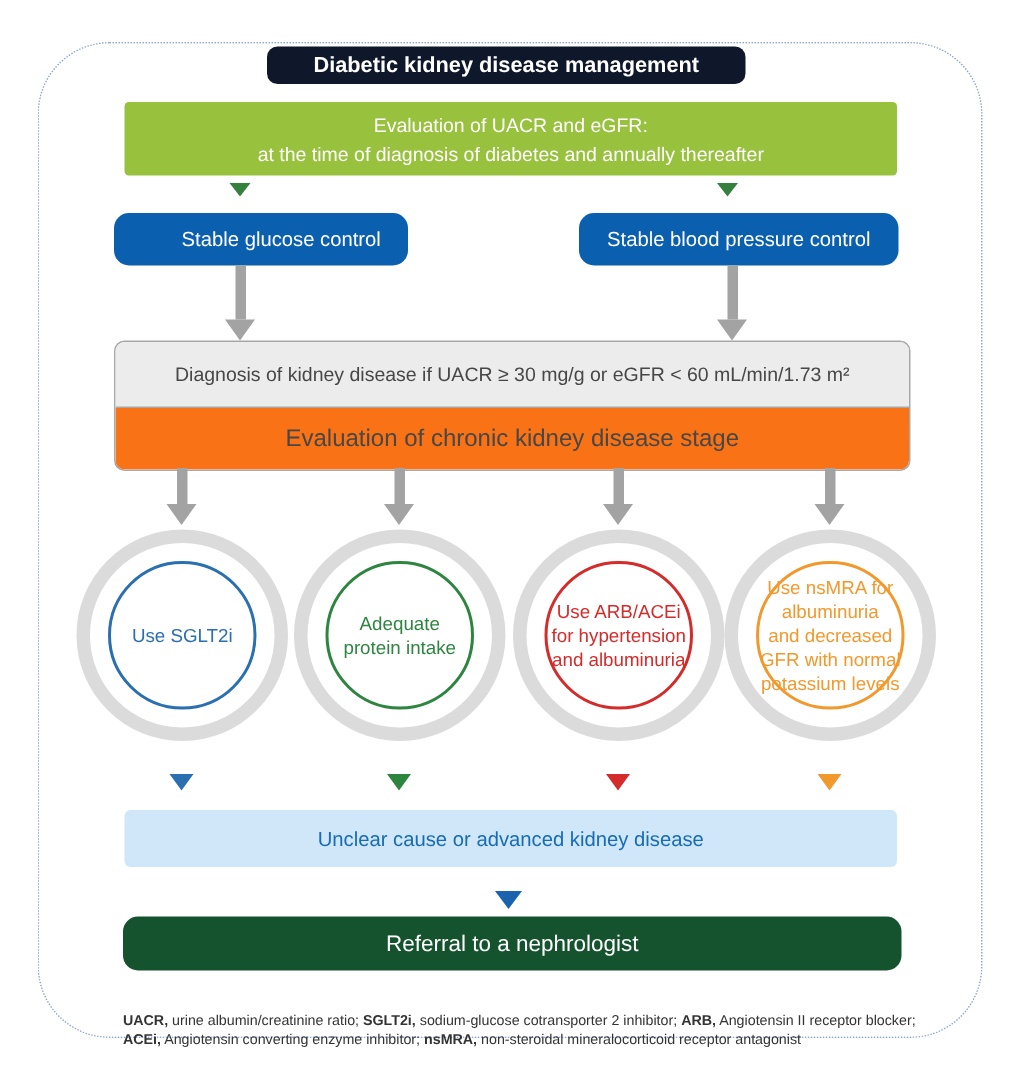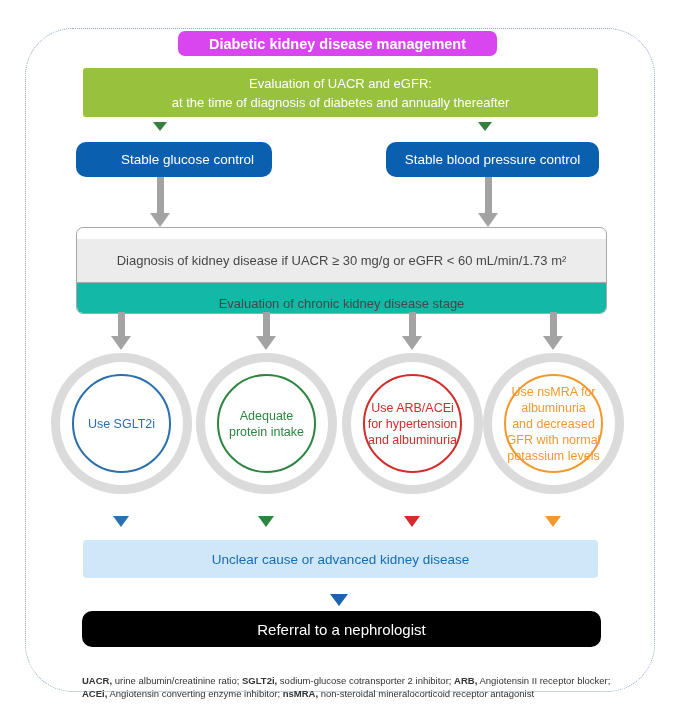--- a/index.html
+++ b/index.html
@@ -12,21 +12,21 @@
   }
   .frame{
     position:absolute;
     left:25px;top:28px;width:628px;height:662px;
     border:1px dotted #8fa6cb;
     border-radius:48px;
   }
   .title-pill{
     position:absolute;
     left:178px;top:31px;width:319px;height:25px;
-    background:#d946ef;border-radius:7px;
+    background:#0f172a;border-radius:7px;
     color:#ffffff;font-size:14.5px;font-weight:bold;
     display:flex;align-items:center;justify-content:center;
   }
   .banner{
     position:absolute;
     left:83px;top:68px;width:515px;height:49px;
     background:#98c13e;border-radius:3px;
     color:#ffffff;font-size:13px;line-height:19px;
     display:flex;align-items:center;justify-content:center;
     text-align:center;white-space:pre-line;
@@ -58,26 +58,26 @@
   .diagnosis-box{
     position:absolute;
     left:76px;top:227px;width:529px;height:85px;
     background:#ffffff;
     border:1px solid #a8a8a8;border-radius:7px;
     overflow:hidden;
   }
   .diagnosis-top{
     height:43px;background:#ececec;border-bottom:1px solid #a8a8a8;
     display:flex;align-items:center;justify-content:center;
-    color:#474747;font-size:13px;text-align:center;margin-top:11px;
+    color:#474747;font-size:13px;text-align:center;
   }
   .diagnosis-bottom{
-    height:41px;background:#14b8a6;
-    display:flex;align-items:center;justify-content:center;
-    color:#474747;font-size:13px;text-align:center;
+    height:41px;background:#f97316;
+    display:flex;align-items:center;justify-content:center;
+    color:#474747;font-size:16px;text-align:center;
   }
   .circle{
     position:absolute;top:353px;width:141px;height:141px;
     background:#dbdbdb;border-radius:50%;
   }
   .circle-white{
     position:absolute;left:9px;top:9px;right:9px;bottom:9px;
     background:#ffffff;border-radius:50%;
   }
   .circle-inner{
@@ -104,21 +104,21 @@
   }
   .blue-tri{
     position:absolute;left:330px;top:594px;width:0;height:0;
     border-left:9px solid transparent;
     border-right:9px solid transparent;
     border-top:12px solid #1b63ae;
   }
   .referral-box{
     position:absolute;
     left:82px;top:611px;width:519px;height:36px;
-    background:#000000;border-radius:10px;
+    background:#14532d;border-radius:10px;
     color:#ffffff;font-size:15px;
     display:flex;align-items:center;justify-content:center;
   }
   .footnote{
     position:absolute;
     left:82px;top:630px;width:545px;
     color:#333333;font-size:9.5px;line-height:13px;
     white-space:nowrap;
     margin-top:44px;
   }

